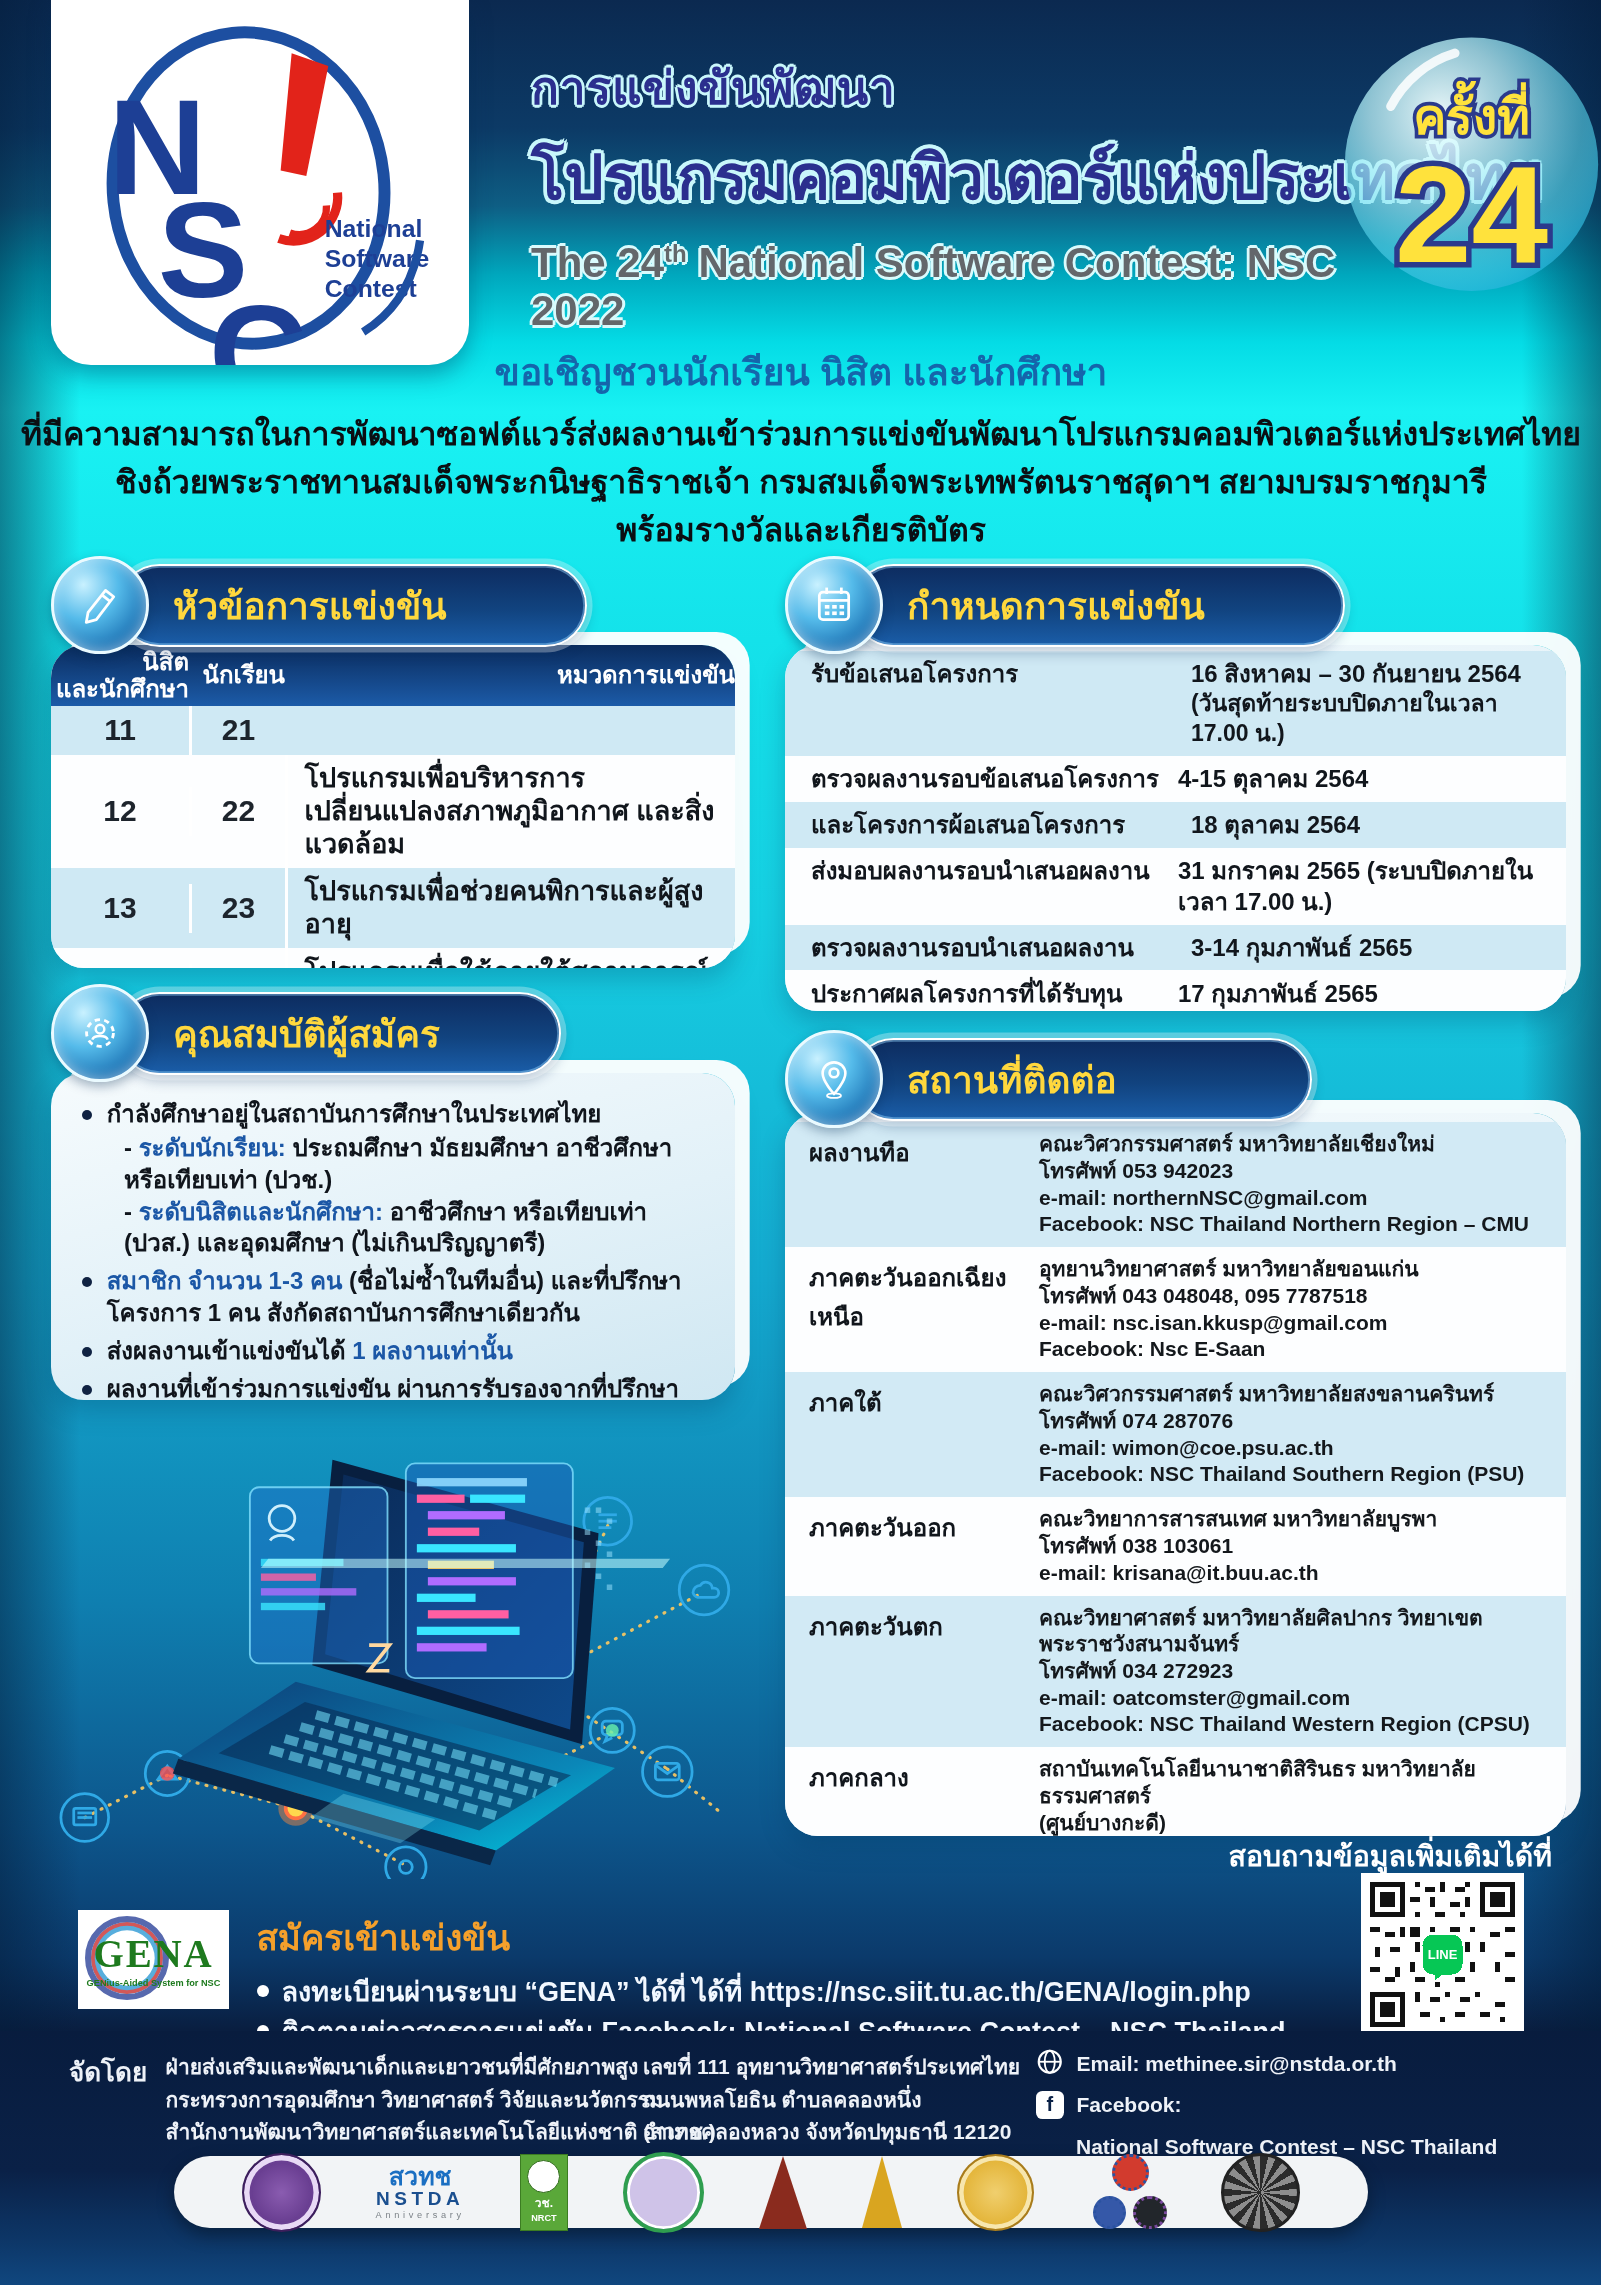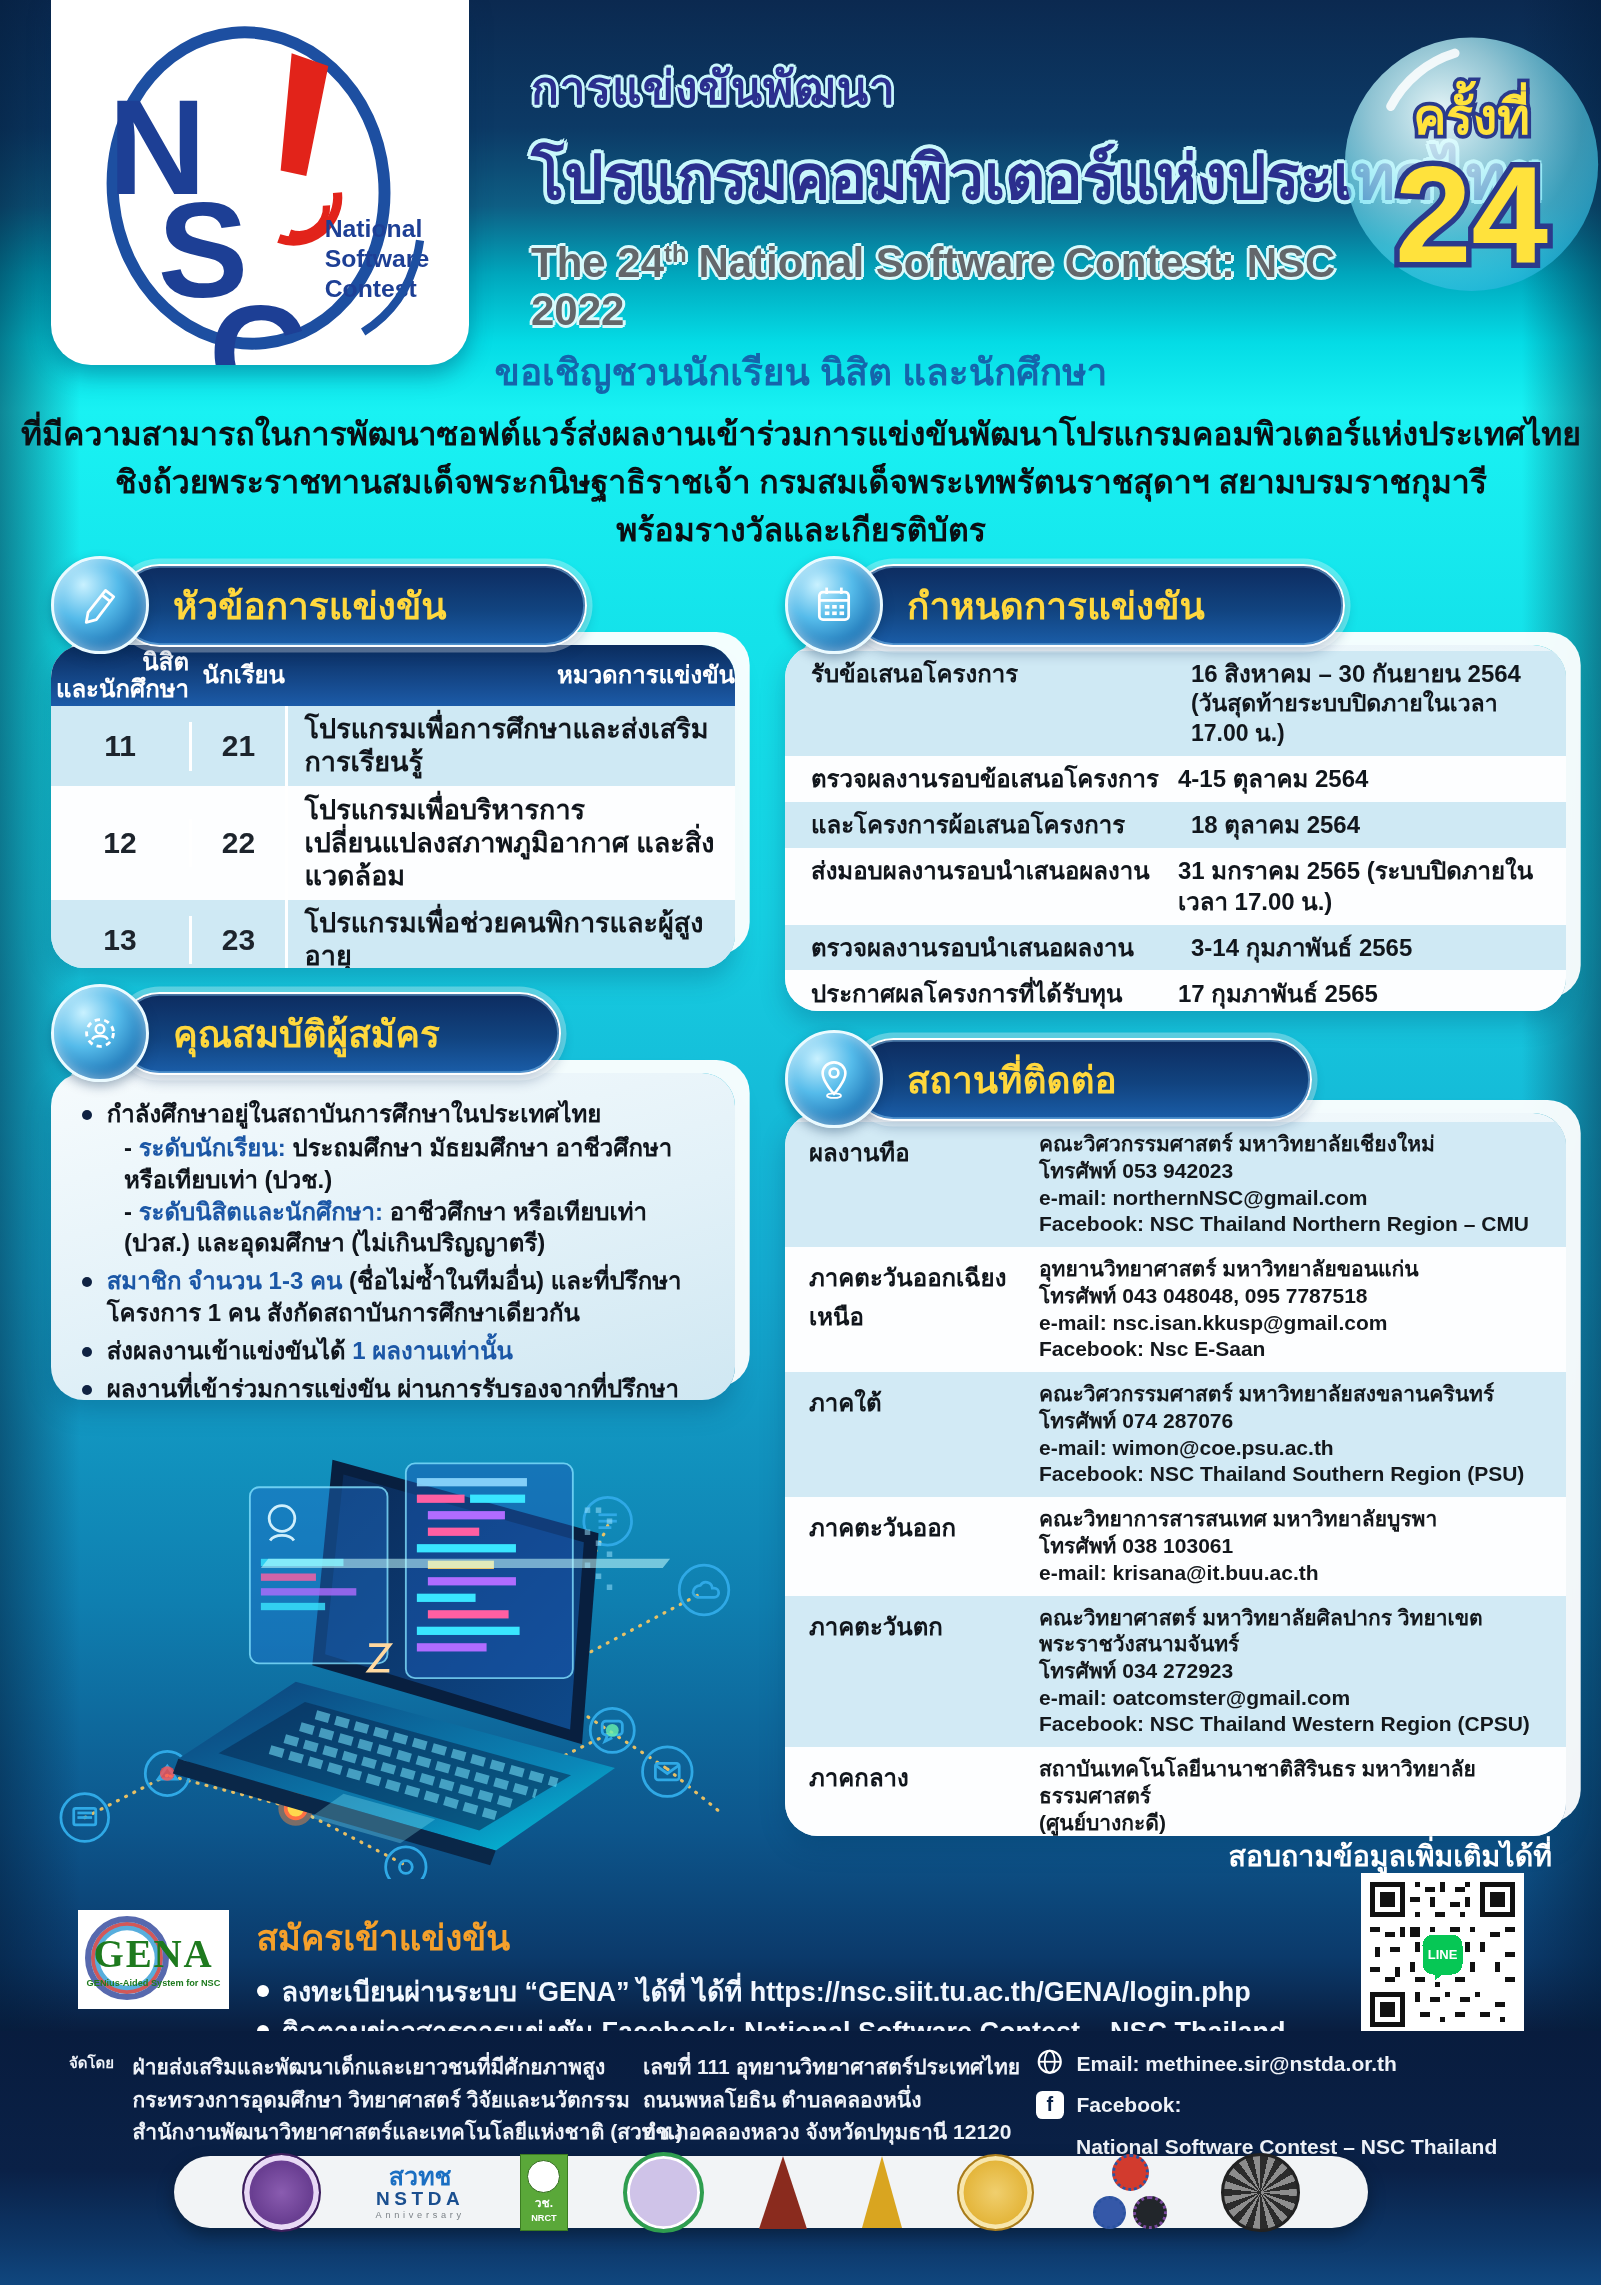--- a/index.html
+++ b/index.html
@@ -97,21 +97,21 @@
     border:6.4px solid #3a4fa0;box-shadow:inset 0 0 0 3.7px #cc3b3b, inset 0 0 0 8.3px #3aa0d8;opacity:.85;}
   .reg-title{font-size:35px;font-weight:800;color:#f5a02b;margin-bottom:9.2px;}
   .g-bullet{display:flex;align-items:flex-start;gap:13px;margin:3.7px 0;}
   .g-dot{width:12px;height:12px;border-radius:50%;background:#ffffff;margin-top:11px;flex:none;}
   .g-text{font-size:27px;font-weight:600;color:#f2f8ff;line-height:1.35;}
 
   
   .footer-band{position:absolute;left:0;top:2031px;width:1602px;height:254px;
     background:linear-gradient(180deg,#081c3e 0%, #0a2147 55%, #0d3667 82%, #10477f 100%);}
   .f-col{position:absolute;color:#eef2f8;}
-  .f-label{font-size:15px;font-weight:700;}
+  .f-label{font-size:26px;font-weight:700;}
   .f-line{font-size:21px;font-weight:600;line-height:1.55;}
   .f-row{display:flex;align-items:flex-start;gap:13px;margin-bottom:9.2px;}
   .fb-badge{width:27.5px;height:27.5px;border-radius:6.4px;background:#ffffff;color:#0a2147;display:flex;align-items:center;justify-content:center;
     font-weight:800;font-size:20px;flex:none;margin-top:1.8px;}
   .f-page{margin-left:40px;font-size:21px;font-weight:600;line-height:1.5;}
 
   
   .logos-bar{position:absolute;left:174px;top:2156px;width:1194px;height:72px;border-radius:53px;background:#f2f4f6;
     display:flex;align-items:center;justify-content:space-around;padding:0 40px;box-sizing:border-box;
     box-shadow:0 7.3px 16.5px rgba(0,0,0,.35);}
@@ -207,21 +207,20 @@
     <div class="t-header">
       <div class="t-hcell">นิสิต
 และนักศึกษา</div>
       <div class="t-hcell sep">นักเรียน</div>
       <div class="t-hcell sep">หมวดการแข่งขัน</div>
     </div>
     <div>
         <div class="t-row shade">
           <div class="t-cell num">11</div>
           <div class="t-cell num sep">21</div>
-          <div class="t-cell cat sep">โปรแกรมเพื่อการศึกษาและส่งเสริมการเรียนรู้</div>
         </div>
         <div class="t-row">
           <div class="t-cell num">12</div>
           <div class="t-cell num sep">22</div>
           <div class="t-cell cat sep">โปรแกรมเพื่อบริหารการเปลี่ยนแปลงสภาพภูมิอากาศ และสิ่งแวดล้อม</div>
         </div>
         <div class="t-row shade">
           <div class="t-cell num">13</div>
           <div class="t-cell num sep">23</div>
           <div class="t-cell cat sep">โปรแกรมเพื่อช่วยคนพิการและผู้สูงอายุ</div>

